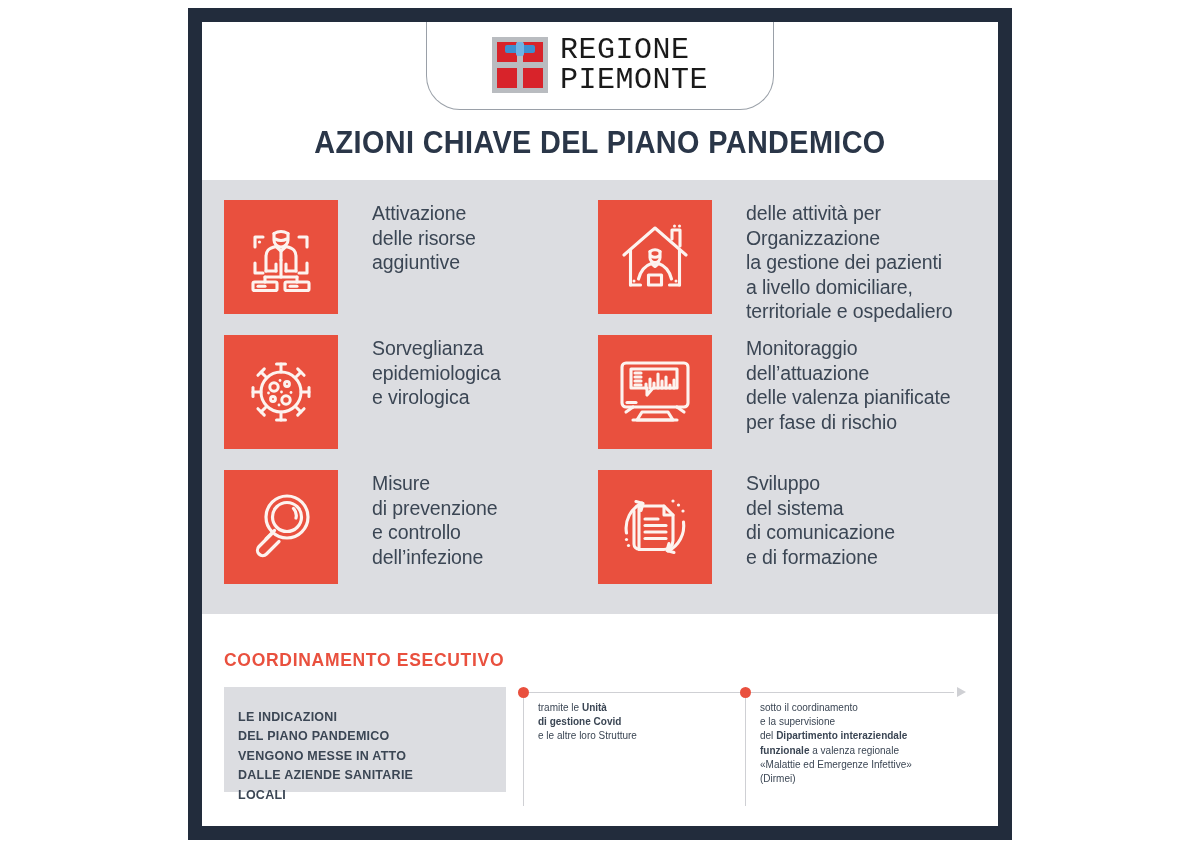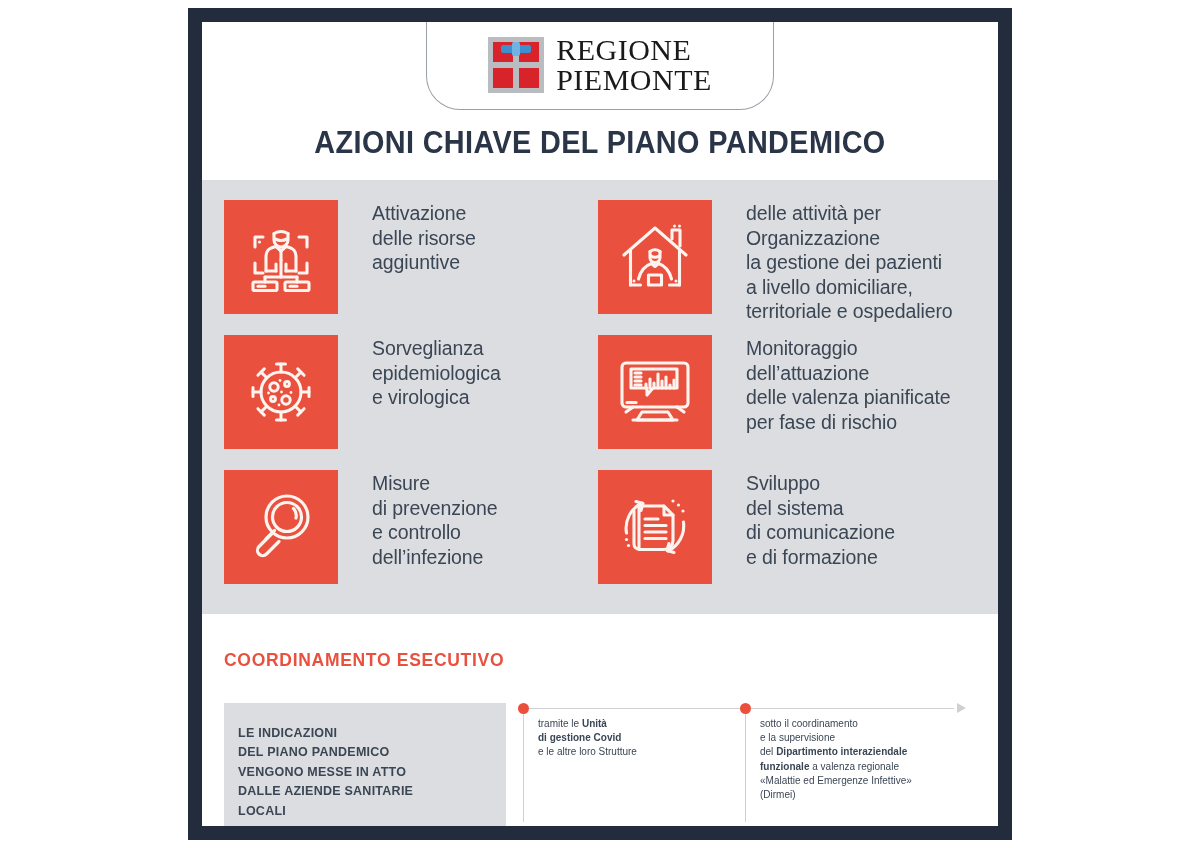--- a/index.html
+++ b/index.html
@@ -73,21 +73,21 @@
   }
   .logo-mark .blue:after {
     content: "";
     position: absolute;
     left: 11px; top: -3px;
     width: 8px; height: 14px;
     background: #6fb3e4;
     border-radius: 2px;
   }
   .logo-text {
-    font-family: Liberation Serif, serif;
+    font-family: Liberation Mono, monospace;
     color: #1a1a1a;
     line-height: 1.0;
   }
   .logo-text div { font-size: 30px; letter-spacing: 0.5px; }
 
   
   .title {
     position: absolute;
     top: 103px; left: 0; right: 0;
     text-align: center;
@@ -138,28 +138,28 @@
     left: 0; right: 0;
     top: 600px; bottom: 0;
     background: #ffffff;
     padding: 28px 22px 0 22px;
   }
   .coord-title {
     font-size: 17.5px;
     font-weight: bold;
     color: #e9503e;
     letter-spacing: 0.7px;
-    margin-bottom: 32px;
+    margin-bottom: 16px;
   }
   .coord-body { position: relative; height: 150px; }
 
   .coord-box {
     position: absolute;
     left: 0; top: 0;
-    width: 282px; height: 137px;
+    width: 282px; height: 105px;
     background: #dcdde1;
     padding: 21px 0 0 14px;
     font-size: 12.5px;
     font-weight: bold;
     line-height: 1.55;
     letter-spacing: 0.25px;
     color: #3b4654;
   }
 
   .timeline {

